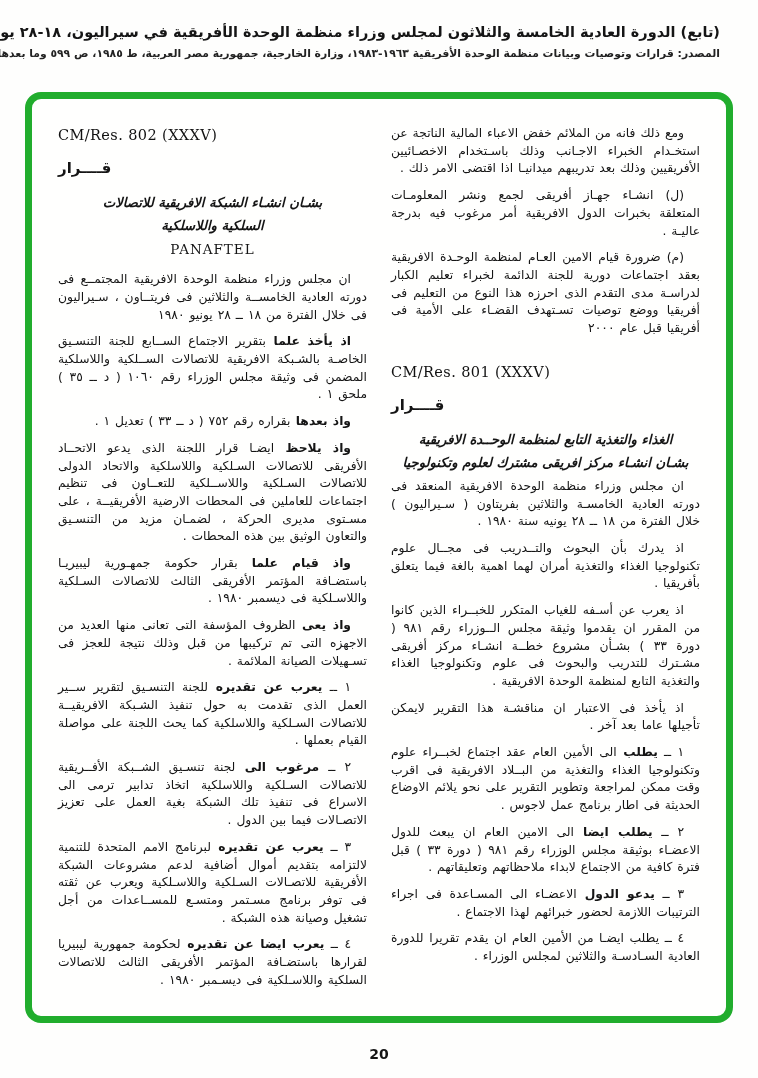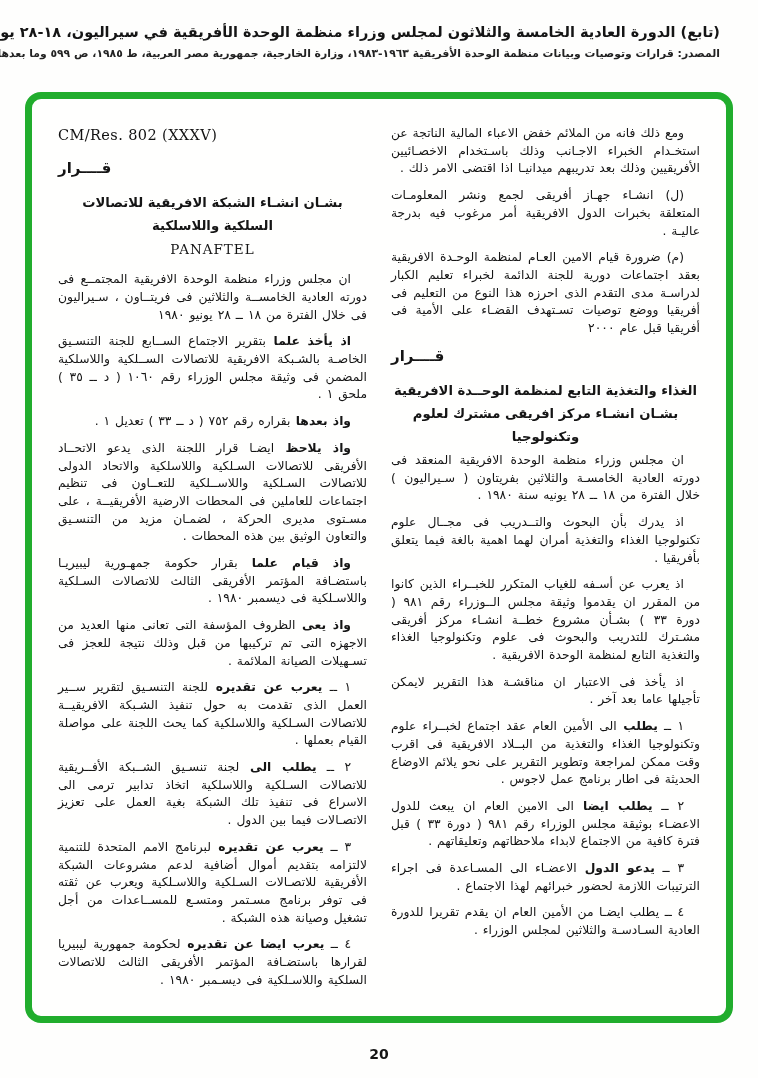--- a/index.html
+++ b/index.html
@@ -78,20 +78,21 @@
     font-weight: 700;
     font-size: 15px;
     margin: 0 0 14px 0;
   }
   .res-subtitle {
     text-align: center;
     font-weight: 700;
     font-size: 13.2px;
     line-height: 1.75;
     margin: 0 0 4px 0;
+    font-style: italic;
   }
   .latin-name {
     direction: ltr;
     text-align: center;
     font-family: "DejaVu Serif", serif;
     font-size: 13.5px;
     letter-spacing: 1px;
     margin: 0 0 14px 0;
   }
   .para {
@@ -128,20 +129,21 @@
     <div class="hdr-line1">(تابع) الدورة العادية الخامسة والثلاثون لمجلس وزراء منظمة الوحدة الأفريقية في سيراليون، ١٨-٢٨ يونيه ١٩٨٠</div>
     <div class="hdr-line2">المصدر: قرارات وتوصيات وبيانات منظمة الوحدة الأفريقية ١٩٦٣-١٩٨٣، وزارة الخارجية، جمهورية مصر العربية، ط ١٩٨٥، ص ٥٩٩ وما بعدها</div>
   </div>
 
   <div class="content-frame" style="border-color: rgb(33, 173, 45);">
     <div class="columns">
       <div class="col">
           <p class="para"><span>ومع ذلك فانه من الملائم خفض الاعباء المالية الناتجة عن استخـدام الخبراء الاجـانب وذلك باسـتخدام الاخصـائيين الأفريقيين وذلك بعد تدريبهم ميدانيـا اذا اقتضى الامر ذلك .</span></p>
           <p class="para"><span>(ل) انشـاء جهـاز أفريقى لجمع ونشر المعلومـات المتعلقة بخبرات الدول الافريقية أمر مرغوب فيه بدرجة عاليـة .</span></p>
           <p class="para"><span>(م) ضرورة قيام الامين العـام لمنظمة الوحـدة الافريقية بعقد اجتماعات دورية للجنة الدائمة لخبراء تعليم الكبار لدراسـة مدى التقدم الذى احرزه هذا النوع من التعليم فى أفريقيا ووضع توصيات تسـتهدف القضـاء على الأمية فى أفريقيا قبل عام ٢٠٠٠</span></p>
+          <div class="docref">CM/Res. 801 (XXXV)</div>
           <div class="res-title">قــــرار</div>
           <div class="res-subtitle">
             <div>الغذاء والتغذية التابع لمنظمة الوحــدة الافريقية</div>
             <div>بشـان انشـاء مركز افريقى مشترك لعلوم وتكنولوجيا</div>
           </div>
           <p class="para"><span>ان مجلس وزراء منظمة الوحدة الافريقية المنعقد فى دورته العادية الخامسـة والثلاثين بفريتاون ( سـيراليون ) خلال الفترة من ١٨ ــ ٢٨ يونيه سنة ١٩٨٠ .</span></p>
           <p class="para"><span>اذ يدرك بأن البحوث والتــدريب فى مجــال علوم تكنولوجيا الغذاء والتغذية أمران لهما اهمية بالغة فيما يتعلق بأفريقيا .</span></p>
           <p class="para"><span>اذ يعرب عن أسـفه للغياب المتكرر للخبــراء الذين كانوا من المقرر ان يقدموا وثيقة مجلس الــوزراء رقم ٩٨١ ( دورة ٣٣ ) بشـأن مشروع خطــة انشـاء مركز أفريقى مشـترك للتدريب والبحوث فى علوم وتكنولوجيا الغذاء والتغذية التابع لمنظمة الوحدة الافريقية .</span></p>
           <p class="para"><span>اذ يأخذ فى الاعتبار ان مناقشـة هذا التقرير لايمكن تأجيلها عاما بعد آخر .</span></p>
           <p class="para"><span class="num">١ ــ </span><b class="lead">يطلب </b><span>الى الأمين العام عقد اجتماع لخبــراء علوم وتكنولوجيا الغذاء والتغذية من البــلاد الافريقية فى اقرب وقت ممكن لمراجعة وتطوير التقرير على نحو يلائم الاوضاع الحديثة فى اطار برنامج عمل لاجوس .</span></p>
@@ -157,21 +159,21 @@
             <div>السلكية واللاسلكية</div>
           </div>
           <div class="latin-name">PANAFTEL</div>
           <p class="para"><span>ان مجلس وزراء منظمة الوحدة الافريقية المجتمــع فى دورته العادية الخامســة والثلاثين فى فريتــاون ، سـيراليون فى خلال الفترة من ١٨ ــ ٢٨ يونيو ١٩٨٠</span></p>
           <p class="para"><b class="lead">اذ يأخذ علما </b><span>بتقرير الاجتماع الســابع للجنة التنسـيق الخاصـة بالشـبكة الافريقية للاتصالات الســلكية واللاسلكية المضمن فى وثيقة مجلس الوزراء رقم ١٠٦٠ ( د ــ ٣٥ ) ملحق ١ .</span></p>
           <p class="para"><b class="lead">واذ بعدها </b><span>بقراره رقم ٧٥٢ ( د ــ ٣٣ ) تعديل ١ .</span></p>
           <p class="para"><b class="lead">واذ يلاحظ </b><span>ايضـا قرار اللجنة الذى يدعو الاتحــاد الأفريقى للاتصالات السـلكية واللاسلكية والاتحاد الدولى للاتصالات السـلكية واللاســلكية للتعــاون فى تنظيم اجتماعات للعاملين فى المحطات الارضية الأفريقيــة ، على مسـتوى مديرى الحركة ، لضمـان مزيد من التنسـيق والتعاون الوثيق بين هذه المحطات .</span></p>
           <p class="para"><b class="lead">واذ قيام علما </b><span>بقرار حكومة جمهـورية ليبيريـا باستضـافة المؤتمر الأفريقى الثالث للاتصالات السـلكية واللاسـلكية فى ديسمبر ١٩٨٠ .</span></p>
           <p class="para"><b class="lead">واذ يعى </b><span>الظروف المؤسفة التى تعانى منها العديد من الاجهزه التى تم تركيبها من قبل وذلك نتيجة للعجز فى تسـهيلات الصيانة الملائمة .</span></p>
           <p class="para"><span class="num">١ ــ </span><b class="lead">يعرب عن تقديره </b><span>للجنة التنسـيق لتقرير ســير العمل الذى تقدمت به حول تنفيذ الشـبكة الافريقيــة للاتصالات السـلكية واللاسلكية كما يحث اللجنة على مواصلة القيام بعملها .</span></p>
-          <p class="para"><span class="num">٢ ــ </span><b class="lead">يطلب الى </b><span>لجنة تنسـيق الشــبكة الأفــريقية للاتصالات السـلكية واللاسلكية اتخاذ تدابير ترمى الى الاسراع فى تنفيذ تلك الشبكة بغية العمل على تعزيز الاتصـالات فيما بين الدول .</span></p>
+          <p class="para"><span class="num">٢ ــ </span><b class="lead">مرغوب الى </b><span>لجنة تنسـيق الشــبكة الأفــريقية للاتصالات السـلكية واللاسلكية اتخاذ تدابير ترمى الى الاسراع فى تنفيذ تلك الشبكة بغية العمل على تعزيز الاتصـالات فيما بين الدول .</span></p>
           <p class="para"><span class="num">٣ ــ </span><b class="lead">يعرب عن تقديره </b><span>لبرنامج الامم المتحدة للتنمية لالتزامه بتقديم أموال أضافية لدعم مشروعات الشبكة الأفريقية للاتصـالات السـلكية واللاسـلكية ويعرب عن ثقته فى توفر برنامج مسـتمر ومتسـع للمســاعدات من أجل تشغيل وصيانة هذه الشبكة .</span></p>
           <p class="para"><span class="num">٤ ــ </span><b class="lead">يعرب ايضا عن تقديره </b><span>لحكومة جمهورية ليبيريا لقرارها باستضـافة المؤتمر الأفريقى الثالث للاتصالات السلكية واللاسـلكية فى ديسـمبر ١٩٨٠ .</span></p>
         </div>
     </div>
   </div>
 
   <div class="page-footer">20</div>
 
 </div>
 

